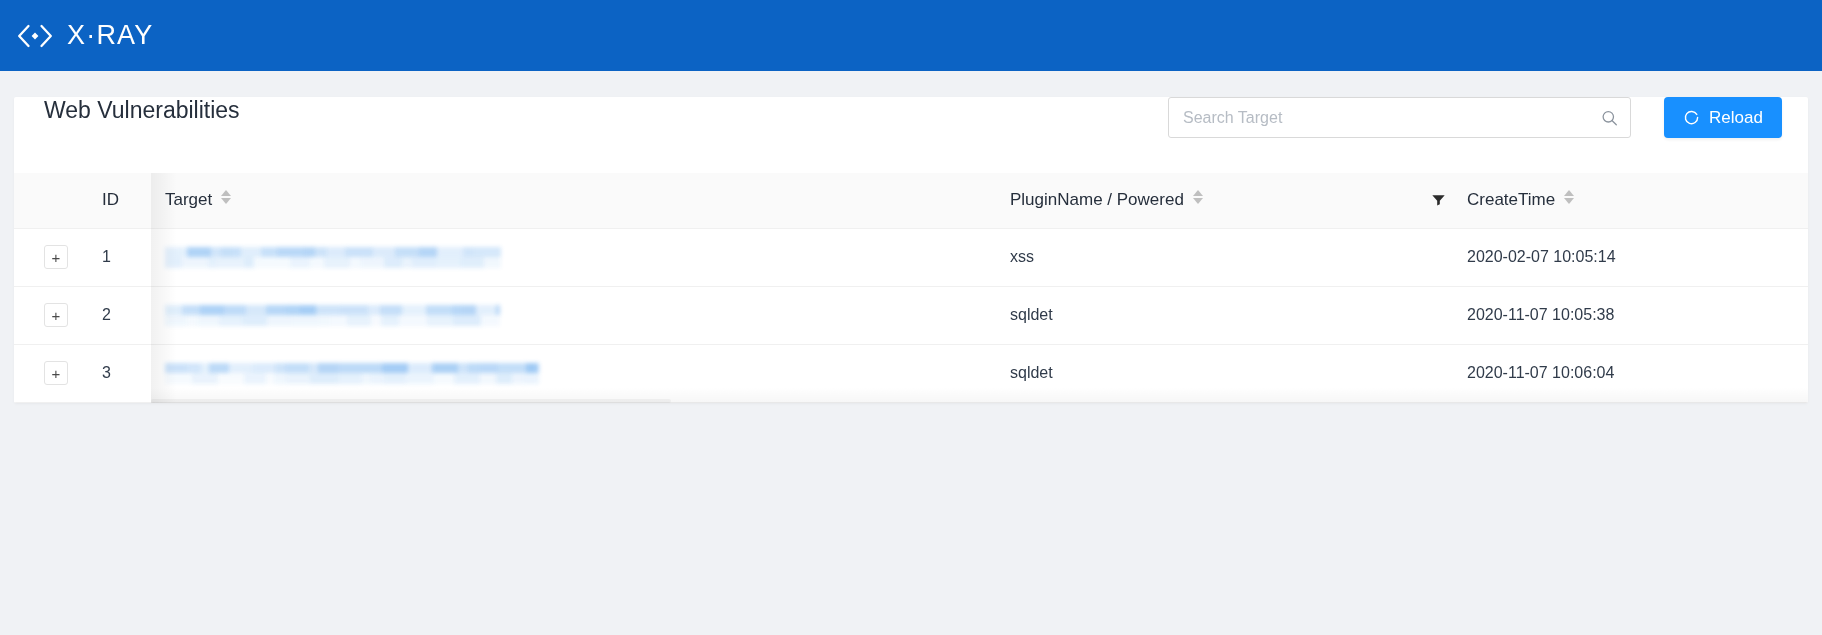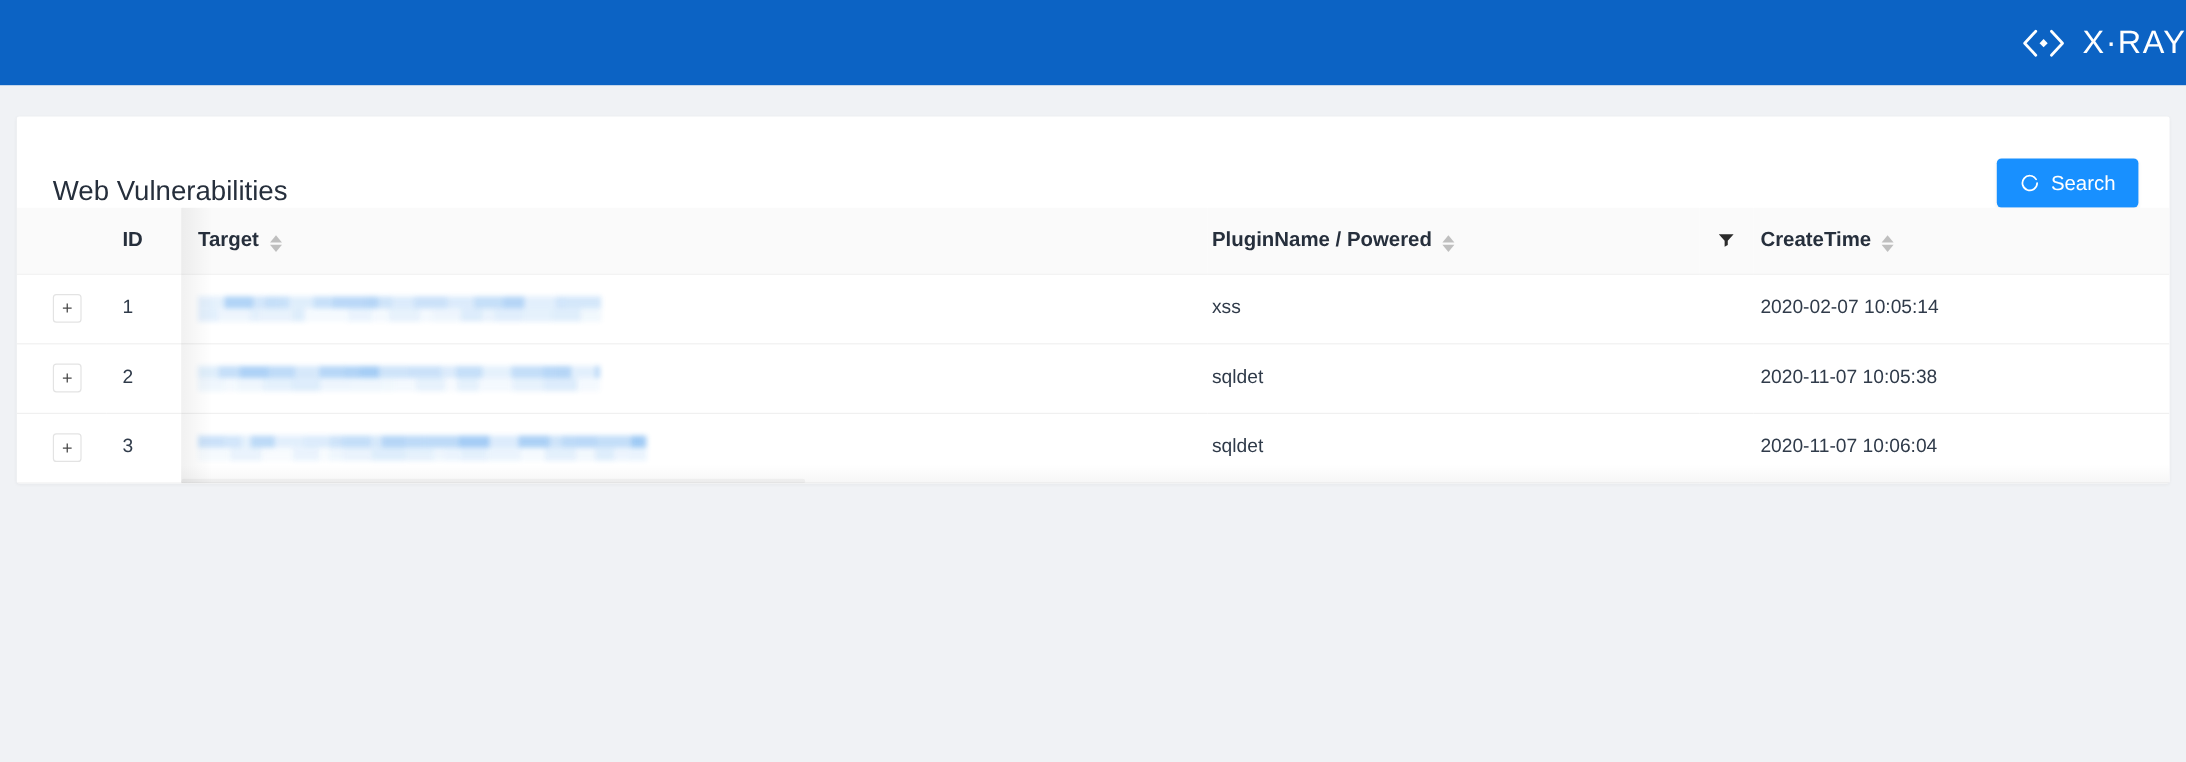--- a/index.html
+++ b/index.html
@@ -16,21 +16,20 @@
     -webkit-font-smoothing: antialiased;
   }
 
   
   .topbar {
     height: 71px;
     background: #0c63c4;
     display: flex;
     align-items: center;
     padding-left: 16px;
-    justify-content: flex-end;
   }
   .brand {
     display: flex;
     align-items: center;
     gap: 13px;
   }
   .brand-mark {
     display: block;
     width: 38px;
     height: 26px;
@@ -52,21 +51,21 @@
     background: #ffffff;
     border-radius: 2px;
     box-shadow: 0 1px 3px rgba(0,0,0,0.045);
     overflow: hidden;
   }
 
   
   .card-head {
     height: 76px;
     display: flex;
-    align-items: flex-end;
+    align-items: flex-start;
     padding: 0 26px 0 30px;
   }
   .card-title {
     font-size: 23px;
     color: #262f3c;
     font-weight: 400;
     white-space: nowrap;
   }
   .head-right {
     margin-left: auto;
@@ -146,23 +145,22 @@
     font-size: 17px;
     color: #262f3c;
     text-align: left;
     padding: 0;
     border-bottom: 1px solid #f0f0f0;
     vertical-align: middle;
     white-space: nowrap;
   }
   .th-inner {
     display: flex;
-    align-items: flex-end;
+    align-items: flex-start;
     gap: 9px;
-    font-weight: bold;
   }
   .th-id      .th-inner { padding-left: 13px; }
   .th-target  .th-inner { padding-left: 14px; }
   .th-plugin  .th-inner { padding-left: 4px; }
   .th-time    .th-inner { padding-left: 6px; }
   .th-filter  .th-inner { justify-content: center; padding: 0; }
 
   .sorter {
     display: inline-flex;
     flex-direction: column;
@@ -284,26 +282,33 @@
   </div>
 </div>
 
 <div class="page">
   <div class="card">
 
     <div class="card-head">
       <div class="card-title">Web Vulnerabilities</div>
 
       <div class="head-right">
+        <div class="search-wrap">
+          <input class="search-input" type="text" placeholder="Search Target" style="">
+          <svg class="search-icon" viewBox="0 0 20 20" aria-hidden="true">
+            <circle cx="8.6" cy="8.6" r="6.1" fill="none" stroke="currentColor" stroke-width="1.5"></circle>
+            <line x1="13.2" y1="13.2" x2="18" y2="18" stroke="currentColor" stroke-width="1.5" stroke-linecap="round"></line>
+          </svg>
+        </div>
 
         <button class="reload-btn">
           <svg class="reload-icon" viewBox="0 0 20 20" aria-hidden="true">
             <path d="M16.2 6.4 A7.2 7.2 0 1 0 17.2 10" fill="none" stroke="#ffffff" stroke-width="1.7" stroke-linecap="round"></path>
           </svg>
-          <span>Search</span>
+          <span>Reload</span>
         </button>
       </div>
     </div>
 
     <div class="table-scroll">
       <table class="vuln-table">
         <colgroup>
           <col class="col-exp">
             <col class="col-id">
             <col class="col-target">

